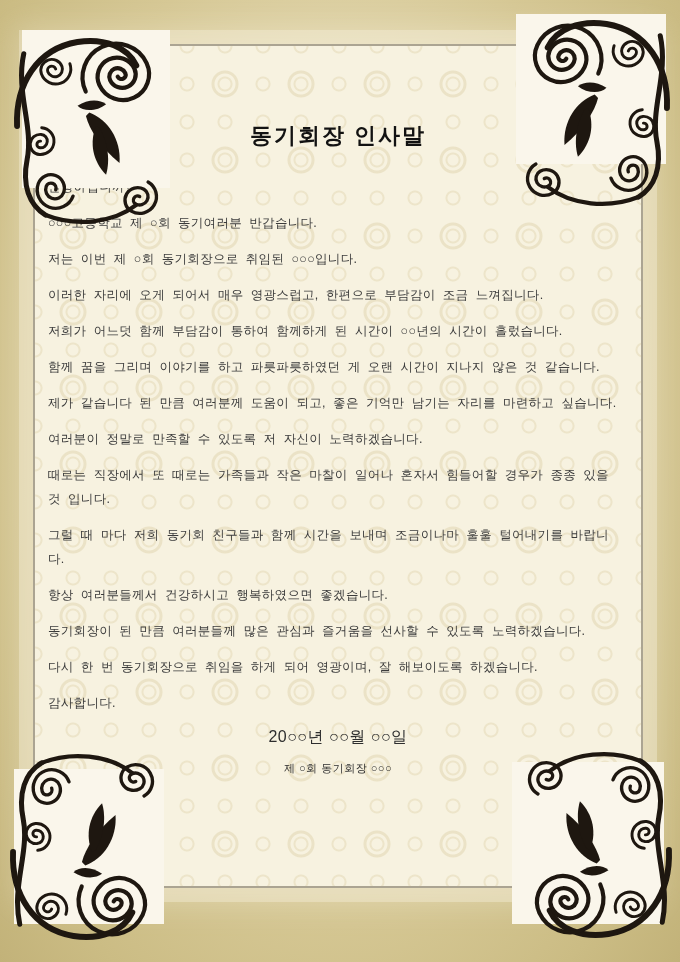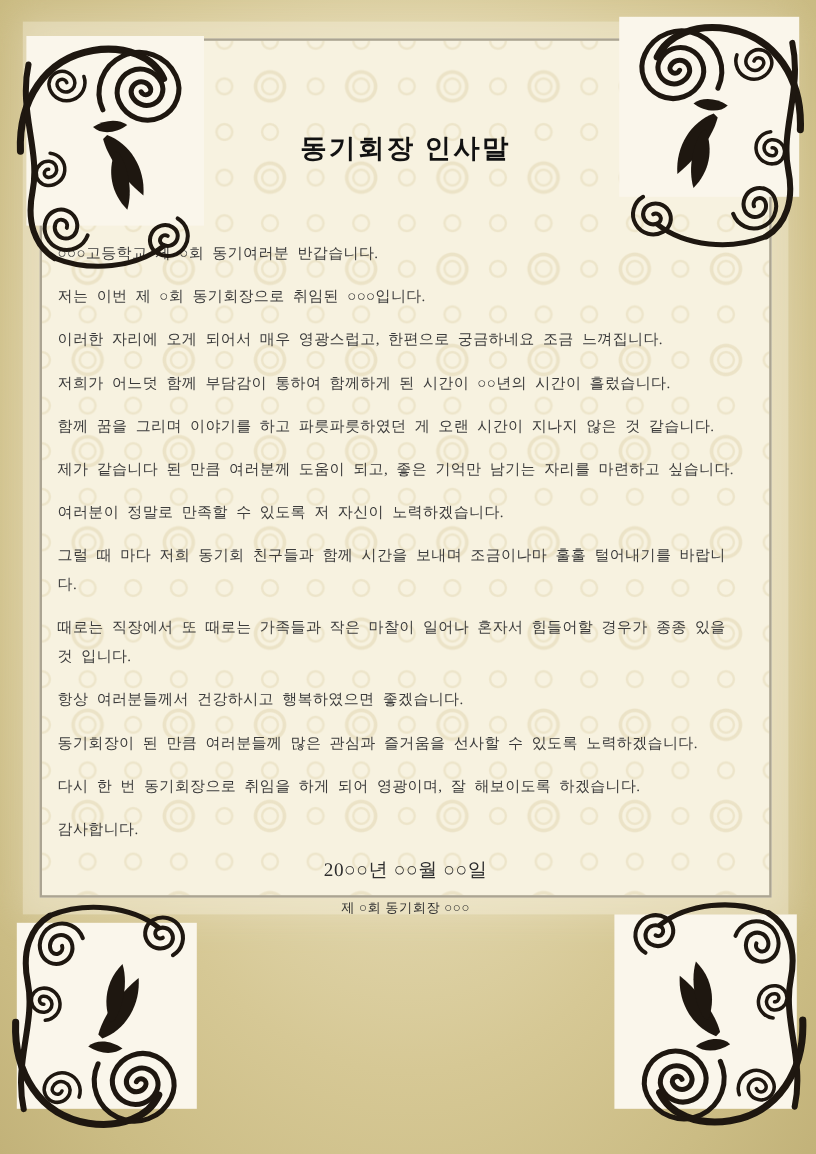--- a/index.html
+++ b/index.html
@@ -9,33 +9,32 @@
   }
   .page{
     position:relative;
     width:680px;height:962px;
     overflow:hidden;
     background:radial-gradient(ellipse at 50% 42%, #ece4c4 0%, #e2d7ae 38%, #d6c895 62%, #cbbc84 85%, #c2b279 100%);
   }
   
   .panel{
     position:absolute;
-    left:33px;top:32px;
-    width:610px;height:716px;
+    left:33px;top:44px;
+    width:610px;height:844px;
     box-sizing:border-box;
     border:2px solid #aba492;
     background-color:#f7f2e0;
     background-image:
       radial-gradient(circle, rgba(226,214,178,0) 10px, rgba(226,214,178,.55) 11px, rgba(226,214,178,.55) 13px, rgba(226,214,178,0) 14px),
       radial-gradient(circle, rgba(226,214,178,0) 5px, rgba(224,212,174,.45) 6px, rgba(224,212,174,.45) 7px, rgba(224,212,174,0) 8px);
     background-size:76px 76px, 38px 38px;
     background-position:0 0, 19px 19px;
     box-shadow:0 0 0 14px rgba(247,242,224,.38), 0 0 26px 18px rgba(247,242,224,.28);
     z-index:1;
-    font-family:Liberation Serif, serif;
   }
   .title{
     margin:75px 0 0 0;
     text-align:center;
     font-size:22px;
     font-weight:bold;
     letter-spacing:2px;
     color:#121212;
   }
   .body{
@@ -104,27 +103,27 @@
 </svg>
 
 <div class="page">
 
   <div class="panel">
     <h1 class="title">동기회장 인사말</h1>
     <div class="body">
         <p>안녕하십니까?</p>
         <p>○○○고등학교 제 ○회 동기여러분 반갑습니다.</p>
         <p>저는 이번 제 ○회 동기회장으로 취임된 ○○○입니다.</p>
-        <p>이러한 자리에 오게 되어서 매우 영광스럽고, 한편으로 궁금하네요 조금 느껴집니다.</p>
+        <p>이러한 자리에 오게 되어서 매우 영광스럽고, 한편으로 부담감이 조금 느껴집니다.</p>
         <p>저희가 어느덧 함께 부담감이 통하여 함께하게 된 시간이 ○○년의 시간이 흘렀습니다.</p>
         <p>함께 꿈을 그리며 이야기를 하고 파릇파릇하였던 게 오랜 시간이 지나지 않은 것 같습니다.</p>
         <p>제가 같습니다 된 만큼 여러분께 도움이 되고, 좋은 기억만 남기는 자리를 마련하고 싶습니다.</p>
         <p>여러분이 정말로 만족할 수 있도록 저 자신이 노력하겠습니다.</p>
+        <p>때로는 직장에서 또 때로는 가족들과 작은 마찰이 일어나 혼자서 힘들어할 경우가 종종 있을 것 입니다.</p>
         <p>그럴 때 마다 저희 동기회 친구들과 함께 시간을 보내며 조금이나마 훌훌 털어내기를 바랍니다.</p>
-        <p>때로는 직장에서 또 때로는 가족들과 작은 마찰이 일어나 혼자서 힘들어할 경우가 종종 있을 것 입니다.</p>
         <p>항상 여러분들께서 건강하시고 행복하였으면 좋겠습니다.</p>
         <p>동기회장이 된 만큼 여러분들께 많은 관심과 즐거움을 선사할 수 있도록 노력하겠습니다.</p>
         <p>다시 한 번 동기회장으로 취임을 하게 되어 영광이며, 잘 해보이도록 하겠습니다.</p>
         <p>감사합니다.</p>
       </div>
     <div class="date-line">20○○년 ○○월 ○○일</div>
     <div class="signature-line">제 ○회 동기회장 ○○○</div>
   </div>
 
   <div class="corner-back tl"></div>

